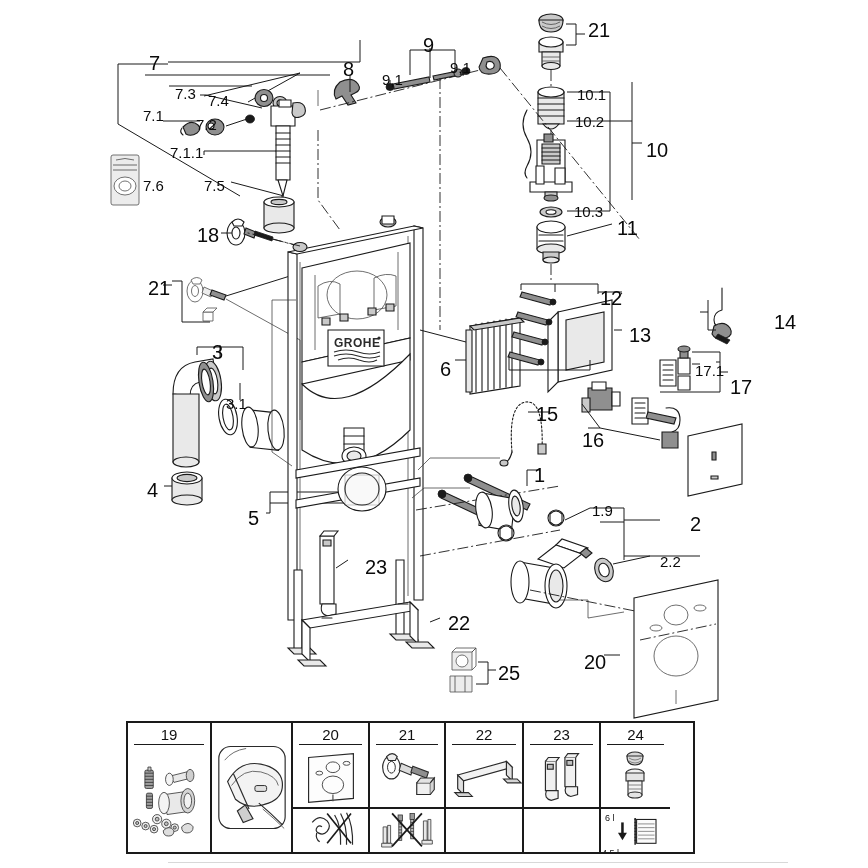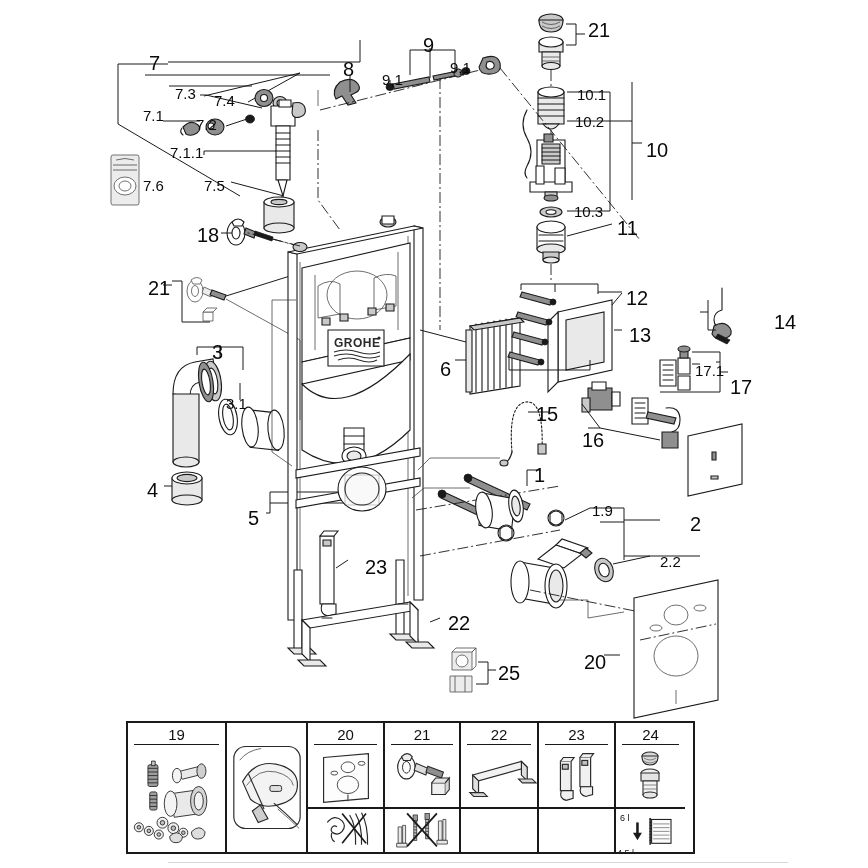--- a/index.html
+++ b/index.html
@@ -509,21 +509,21 @@
       <path class="dash" d="M500 68 L640 240"></path>
       <path class="leadl" d="M296 300 L272 300 L272 452"></path>
       <path class="leadl" d="M272 452 L292 466"></path>
       <path class="leadl" d="M318 106 L318 90"></path>
       <path class="dash" d="M300 246 L244 232"></path>
     </g>
   </svg>
 
   <div class="lbl big" style="left:149px;top:53px">7</div>
   <div class="lbl mid" style="left:175px;top:86px">7.3</div>
-  <div class="lbl mid" style="left:214px;top:93px">7.4</div>
+  <div class="lbl mid" style="left:208px;top:93px">7.4</div>
   <div class="lbl mid" style="left:143px;top:108px">7.1</div>
   <div class="lbl mid" style="left:196px;top:117px">7.2</div>
   <div class="lbl mid" style="left:170px;top:145px">7.1.1</div>
   <div class="lbl mid" style="left:143px;top:178px">7.6</div>
   <div class="lbl mid" style="left:204px;top:178px">7.5</div>
   <div class="lbl big" style="left:343px;top:59px">8</div>
   <div class="lbl big" style="left:423px;top:35px">9</div>
   <div class="lbl mid" style="left:382px;top:72px">9,1</div>
   <div class="lbl mid" style="left:450px;top:60px">9,1</div>
   <div class="lbl big" style="left:588px;top:20px">21</div>
@@ -532,39 +532,39 @@
   <div class="lbl big" style="left:646px;top:140px">10</div>
   <div class="lbl mid" style="left:574px;top:204px">10.3</div>
   <div class="lbl big" style="left:617px;top:218px">11</div>
   <div class="lbl big" style="left:197px;top:225px">18</div>
   <div class="lbl big" style="left:148px;top:278px">21</div>
   <div class="lbl big" style="left:212px;top:342px">3</div>
   <div class="lbl mid" style="left:226px;top:396px">3.1</div>
   <div class="lbl big" style="left:147px;top:480px">4</div>
   <div class="lbl big" style="left:248px;top:508px">5</div>
   <div class="lbl big" style="left:440px;top:359px">6</div>
-  <div class="lbl big" style="left:626px;top:288px">12</div>
+  <div class="lbl big" style="left:600px;top:288px">12</div>
   <div class="lbl big" style="left:629px;top:325px">13</div>
   <div class="lbl big" style="left:774px;top:312px">14</div>
   <div class="lbl mid" style="left:695px;top:363px">17.1</div>
   <div class="lbl big" style="left:730px;top:377px">17</div>
   <div class="lbl big" style="left:536px;top:404px">15</div>
   <div class="lbl big" style="left:582px;top:430px">16</div>
   <div class="lbl big" style="left:534px;top:465px">1</div>
   <div class="lbl mid" style="left:592px;top:503px">1.9</div>
   <div class="lbl big" style="left:690px;top:514px">2</div>
   <div class="lbl mid" style="left:660px;top:554px">2.2</div>
   <div class="lbl big" style="left:365px;top:557px">23</div>
   <div class="lbl big" style="left:448px;top:613px">22</div>
   <div class="lbl big" style="left:584px;top:652px">20</div>
   <div class="lbl big" style="left:498px;top:663px">25</div>
 
   <div id="legend">
 
-    <div class="lcol" style="width:99px">
+    <div class="lcol" style="width:84px">
       <div class="lnum">19</div>
       <div class="lcell" style="flex:1">
         <div class="lart">
           <svg viewBox="0 0 107 105">
             <g fill="#e4e4e4" stroke="#2a2a2a" stroke-width="1">
               <rect x="22" y="14" width="11" height="24" rx="2" fill="#9e9e9e"></rect>
               <path d="M22 18h11M22 22h11M22 26h11M22 30h11M22 34h11" stroke="#2a2a2a" fill="none"></path>
               <rect x="24" y="44" width="8" height="20" rx="2" fill="#9e9e9e"></rect>
               <path d="M24 48h8M24 52h8M24 56h8M24 60h8" stroke="#2a2a2a" fill="none"></path>
               <path d="M26 10h4v5h-4z" fill="#c9c9c9"></path>

